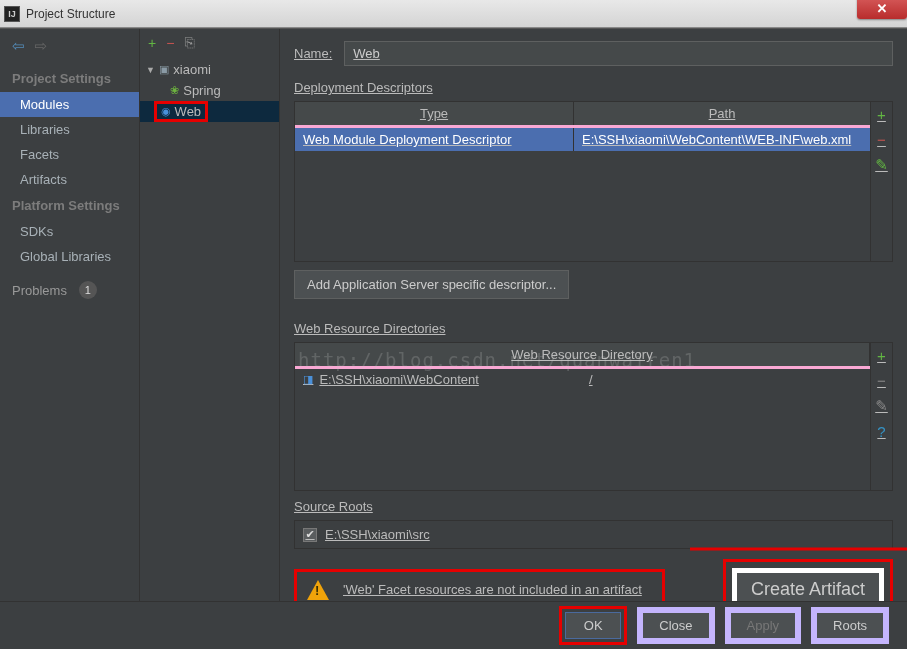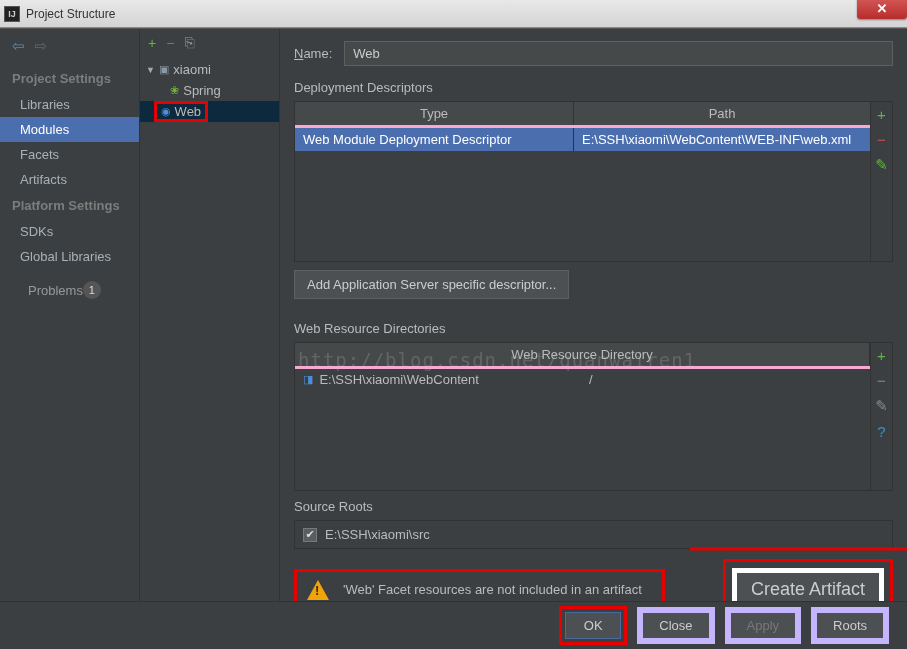--- a/index.html
+++ b/index.html
@@ -12,38 +12,38 @@
 
 .main { display: flex; height: 573px; border-top: 1px solid #555; }
 
 .left-panel { width: 140px; background: #3c3f41; border-right: 1px solid #323232; padding-top: 8px; }
 .nav-arrows { display: flex; gap: 10px; padding: 0 12px 10px; }
 .nav-arrow { color: #548bb8; font-size: 15px; }
 .nav-arrow.dim { color: #666; }
 .section-head { color: #7c7c7c; font-weight: bold; padding: 6px 12px; font-size: 13px; }
 .nav-item { padding: 5px 20px; color: #a8b1b7; cursor: pointer; }
 .nav-item.selected { background: #4b6eaf; color: #fff; }
-.problems { display: flex; align-items: center; gap: 0; padding: 12px 28px; color: #999; }
+.problems { display: flex; align-items: center; gap: 12px; padding: 12px 12px; color: #999; }
 .prob-badge { background: #555; border-radius: 10px; width: 18px; height: 18px; display: inline-flex; align-items: center; justify-content: center; font-size: 11px; color: #ddd; }
 
 .tree-panel { width: 140px; background: #3c3f41; border-right: 1px solid #323232; padding-top: 6px; }
 .tree-tools { display: flex; gap: 10px; padding: 0 8px 8px; align-items: center; }
 .tool-icon { font-size: 14px; }
 .plus { color: #62b543; }
 .minus { color: #c75450; }
 .copy { color: #999; font-size: 13px; }
 .tree-row { padding: 3px 6px; display: flex; align-items: center; gap: 4px; font-size: 13px; }
 .expand { color: #aaa; font-size: 9px; }
 .folder-icon { color: #8a9aa5; font-size: 11px; }
 .spring-icon { color: #6db33f; font-size: 11px; }
 .web-icon { color: #4a90d9; font-size: 11px; }
 .tree-selected { background: #0d293e; }
 .tree-highlight-box { border: 3px solid #e60000; display: flex; align-items: center; gap: 4px; padding: 0 4px; margin-left: 14px; }
 
-.right-panel { flex: 1; padding: 12px 14px 0; position: relative; overflow: hidden; }
+.right-panel { flex: 1; padding: 12px 14px 0; position: relative; overflow: hidden; text-decoration: underline; }
 .name-row { display: flex; align-items: center; gap: 12px; margin-bottom: 14px; }
 .name-label { color: #bbb; }
 .underline { text-decoration: underline; }
 .name-input { flex: 1; background: #45494a; border: 1px solid #5e6060; color: #ccc; padding: 4px 8px; font-size: 13px; }
 
 .section-label { color: #bbb; margin: 6px 0 6px; font-size: 13px; }
 .table-wrap { border: 1px solid #323232; background: #3c3f41; display: flex; margin-bottom: 8px; }
 .table-main { flex: 1; }
 .table-header { display: flex; background: #45494a; border-bottom: 3px solid #f9a8d4; }
 .col-a { flex: 277; border-right: 1px solid #323232; padding: 4px 8px; text-align: center; color: #bbb; }
@@ -94,22 +94,22 @@
 </div>
 
 <div class="main">
 
   <div class="left-panel">
     <div class="nav-arrows">
       <span class="nav-arrow">⇦</span>
       <span class="nav-arrow dim">⇨</span>
     </div>
     <div class="section-head">Project Settings</div>
+    <div class="nav-item selected">Modules</div>
     <div class="nav-item">Libraries</div>
-    <div class="nav-item selected">Modules</div>
     <div class="nav-item">Facets</div>
     <div class="nav-item">Artifacts</div>
     <div class="section-head">Platform Settings</div>
     <div class="nav-item">SDKs</div>
     <div class="nav-item">Global Libraries</div>
     <div class="problems">
       <span>Problems</span>
       <span class="prob-badge">1</span>
     </div>
   </div>

